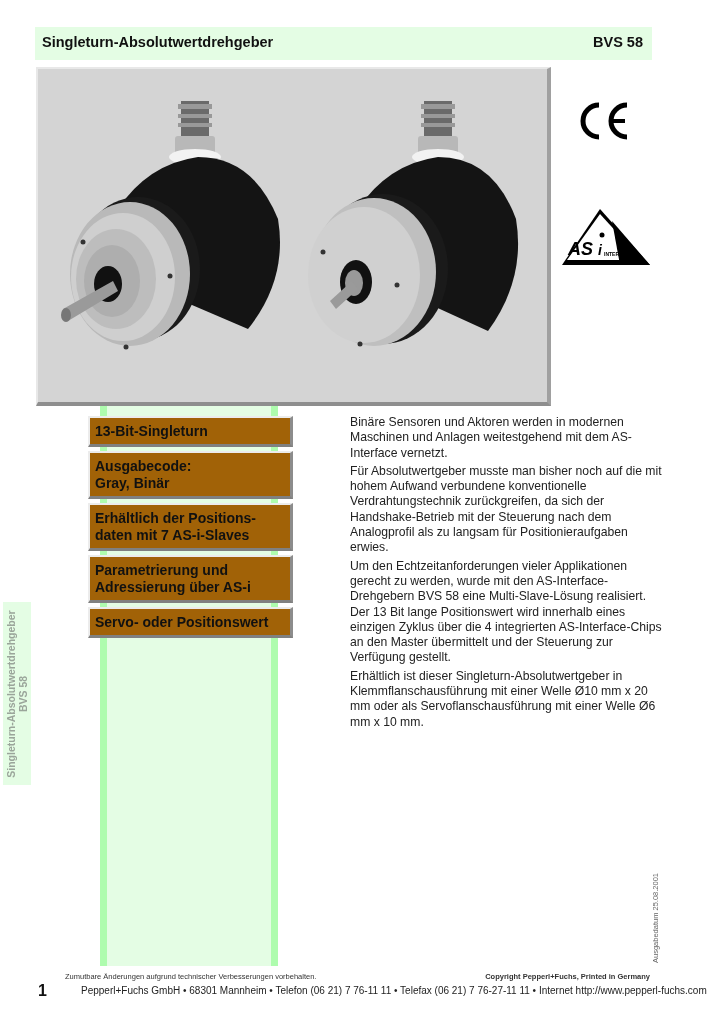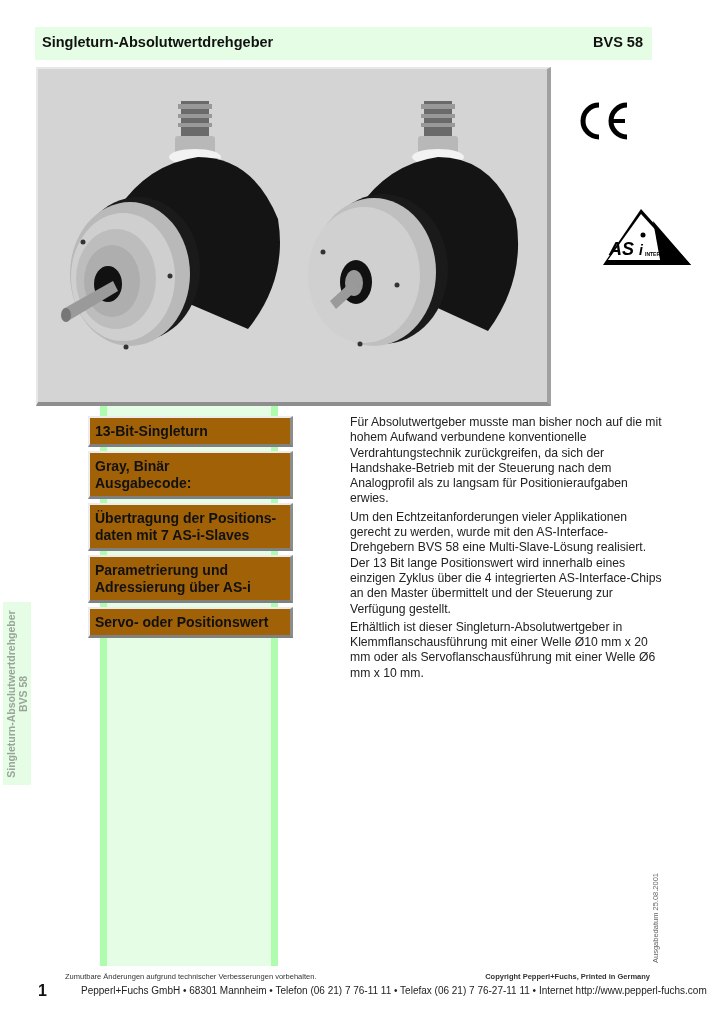--- a/index.html
+++ b/index.html
@@ -46,21 +46,21 @@
   }
   .body-text {
     position: absolute; left: 350px; top: 415px; width: 316px;
     font-size: 12.2px; line-height: 15.3px; color: #222;
   }
   .body-text p { margin: 0 0 3px 0; }
   .ce-mark {
     position: absolute; left: 577px; top: 101px; width: 60px; height: 40px;
   }
   .asi-logo {
-    position: absolute; left: 560px; top: 205px; width: 94px; height: 64px; margin-left: 41px;
+    position: absolute; left: 560px; top: 205px; width: 94px; height: 64px;
   }
   .side-tab {
     position: absolute; left: 3px; top: 602px; width: 28px; height: 183px;
     background: #e4fde4;
   }
   .side-tab-text {
     position: absolute; left: 14px; top: 92px;
     transform: translate(-50%, -50%) rotate(-90deg);
     white-space: nowrap; text-align: center;
     font-size: 10.5px; font-weight: bold; color: #9aa59a; line-height: 12px;
@@ -160,37 +160,38 @@
     <text x="38" y="50" font-family="Liberation Sans, sans-serif" font-size="14" font-weight="bold" font-style="italic" fill="#000">i</text>
     <text x="44" y="51" font-family="Liberation Sans, sans-serif" font-size="5" font-weight="bold" fill="#000">INTERFACE</text>
   </svg>
 </div>
 
 <div class="features">
   <div class="feature-box">
     <div>13-Bit-Singleturn</div>
   </div>
   <div class="feature-box">
+    <div>Ausgabecode:</div>
     <div>Gray, Binär</div>
-    <div>Ausgabecode:</div>
-  </div>
-  <div class="feature-box">
-    <div>Übertragung der Positions-</div>
+  </div>
+  <div class="feature-box">
+    <div>Erhältlich der Positions-</div>
     <div>daten mit 7 AS-i-Slaves</div>
   </div>
   <div class="feature-box">
     <div>Parametrierung und</div>
     <div>Adressierung über AS-i</div>
   </div>
   <div class="feature-box">
     <div>Servo- oder Positionswert</div>
   </div>
 </div>
 
 <div class="body-text">
+  <p style="hyphens:auto" lang="de">Binäre Sensoren und Aktoren werden in modernen Maschinen und Anlagen weitestgehend mit dem AS-Interface vernetzt.</p>
   <p style="hyphens:auto" lang="de">Für Absolutwertgeber musste man bisher noch auf die mit hohem Aufwand verbundene konventionelle Verdrahtungstechnik zurückgreifen, da sich der Handshake-Betrieb mit der Steuerung nach dem Analogprofil als zu langsam für Positionieraufgaben erwies.</p>
   <p style="hyphens:auto" lang="de">Um den Echtzeitanforderungen vieler Applikationen gerecht zu werden, wurde mit den AS-Interface-Drehgebern BVS 58 eine Multi-Slave-Lösung realisiert. Der 13 Bit lange Positionswert wird innerhalb eines einzigen Zyklus über die 4 integrierten AS-Interface-Chips an den Master übermittelt und der Steuerung zur Verfügung gestellt.</p>
   <p style="hyphens:auto" lang="de">Erhältlich ist dieser Singleturn-Absolutwertgeber in Klemmflanschausführung mit einer Welle Ø10 mm x 20 mm oder als Servoflanschausführung mit einer Welle Ø6 mm x 10 mm.</p>
 </div>
 
 <div class="side-tab">
   <div class="side-tab-text">
     <div>Singleturn-Absolutwertdrehgeber</div>
     <div>BVS 58</div>
   </div>

